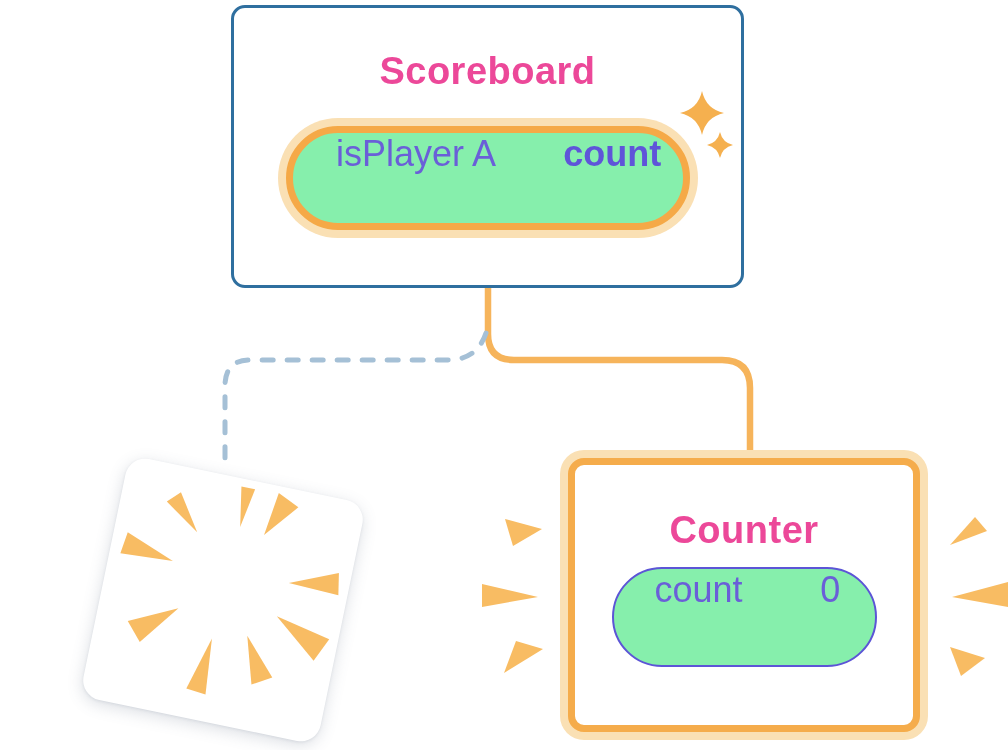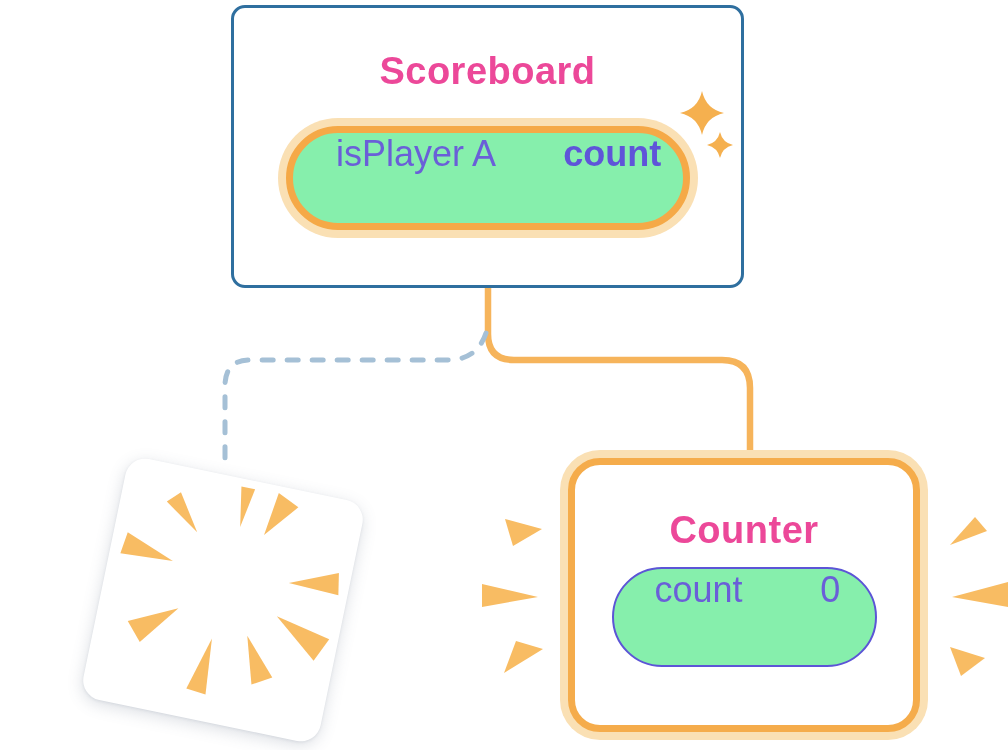--- a/index.html
+++ b/index.html
@@ -76,21 +76,21 @@
   .pill-plain .pill-value { flex: 1; }
   .pill-divider { width: 2.5px; }
   .divider-orange { background: #F0A845; }
   .divider-purple { background: #5C55D6; }
 
   
   .counter-card {
     left: 568px; top: 458px;
     width: 352px; height: 274px;
     border: 7px solid #F5AC4B;
-    border-radius: 32px;
+    border-radius: 16px;
     box-shadow: 0 0 0 8px #FAE0B4;
     display: flex; flex-direction: column; align-items: center;
   }
   .counter-card .card-title { margin-top: 42px; }
 
   
   .exploding-card {
     left: 102px; top: 477px;
     width: 242px; height: 246px;
     border-radius: 20px;

